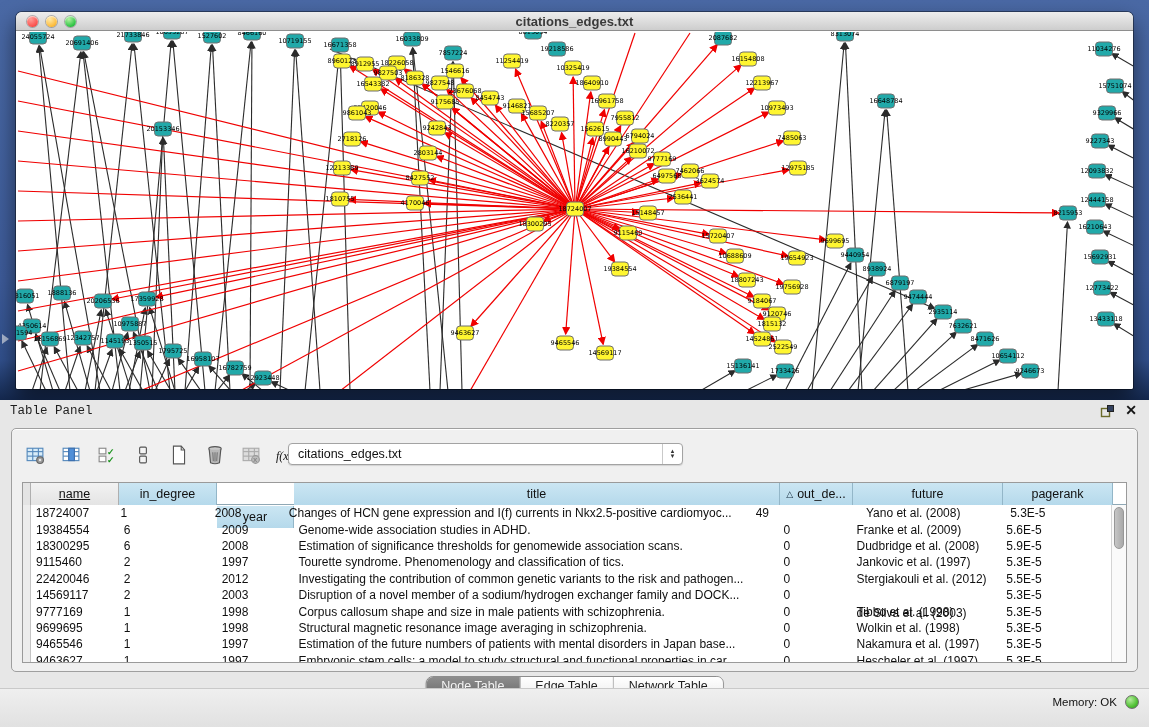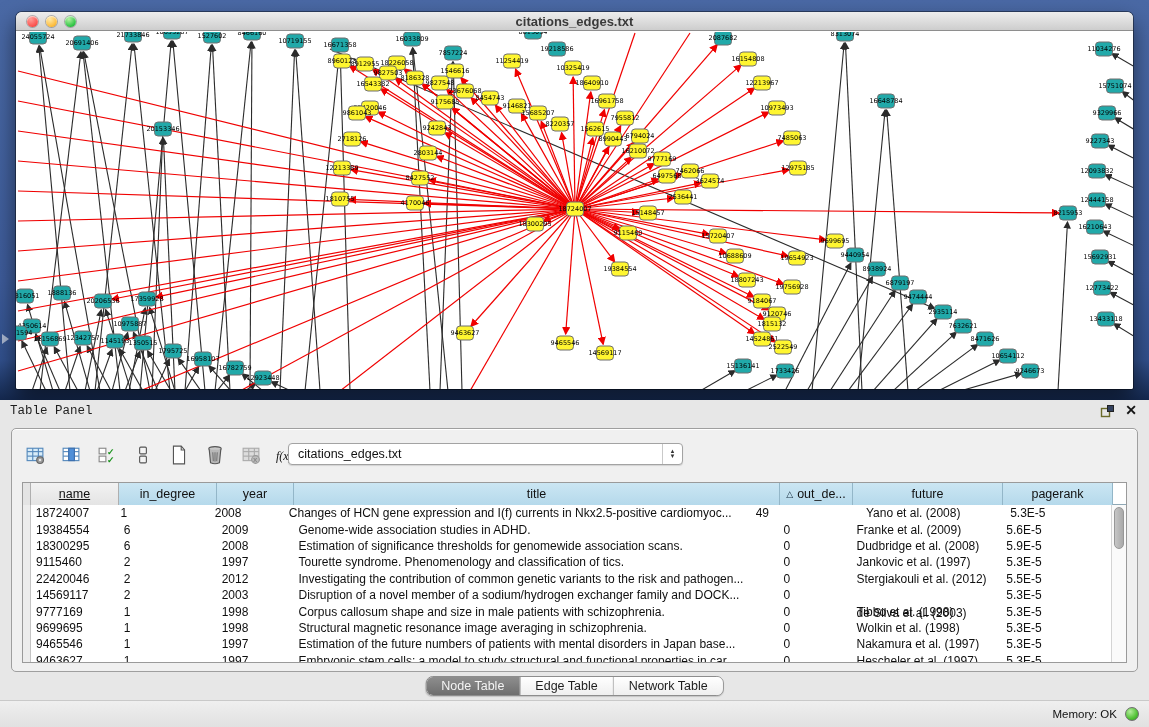--- a/index.html
+++ b/index.html
@@ -65,21 +65,21 @@
   
   .table-tabs { position:absolute; left:50%; transform:translateX(-50%); top:276px; height:20px;
     display:flex; border:1px solid #8D8D8D; border-radius:7px; overflow:hidden;
     box-shadow:0 1px 1px rgba(0,0,0,.15); background:#fff; }
   .seg { height:100%; padding:0 15px; font-size:12.5px; display:flex; align-items:center;
     background:linear-gradient(180deg,#FFFFFF,#EFEFEF); color:#1E1E1E; border-left:1px solid #B4B4B4; }
   .seg:first-child { border-left:none; }
   .seg.selected { background:linear-gradient(180deg,#8E8E8E,#6E6E6E); color:#F4F4F4; }
 
   
-  .statusbar { position:absolute; left:0; bottom:0; width:100%; height:27px;
+  .statusbar { position:absolute; left:0; bottom:0; width:100%; height:39px;
     background:linear-gradient(180deg,#EFEFEF,#E1E1E1); border-top:1px solid #C9C9C9;padding-left:28px; }
   .memory-label { position:absolute; right:32px; top:7px; font-size:11.5px; color:#111; }
   .memory-dot { position:absolute; right:10px; top:6px; width:14px; height:14px; border-radius:50%;
     background:radial-gradient(circle at 35% 30%,#B4EC9C,#52C236 60%,#2F9220); border:1px solid #6E6E6E; }
 </style>
 </head>
 <body>
 
 <div class="desktop">
   <div class="hidden-panel-arrow"></div>
@@ -809,21 +809,21 @@
 
     <div class="dtable">
       <div class="thead" id="thead">
           <div class="corner"></div>
           <div class="th gray" style="width: 88px; text-decoration: underline;">
             <span>name</span>
           </div>
           <div class="th" style="width: 98px;">
             <span>in_degree</span>
           </div>
-          <div class="th" style="width: 77px;">
+          <div class="th" style="width: 77px; margin-top: 23px;">
             <span>year</span>
           </div>
           <div class="th" style="width: 486px;">
             <span>title</span>
           </div>
           <div class="th" style="width: 73px;">
             <span class="sort">△</span>
             <span>out_de...</span>
           </div>
           <div class="th" style="width: 150px;">

